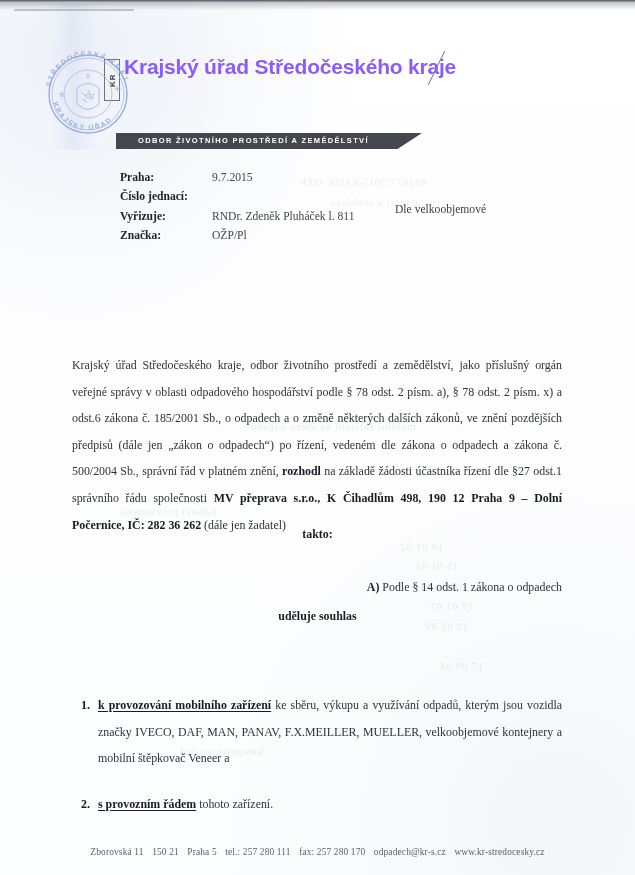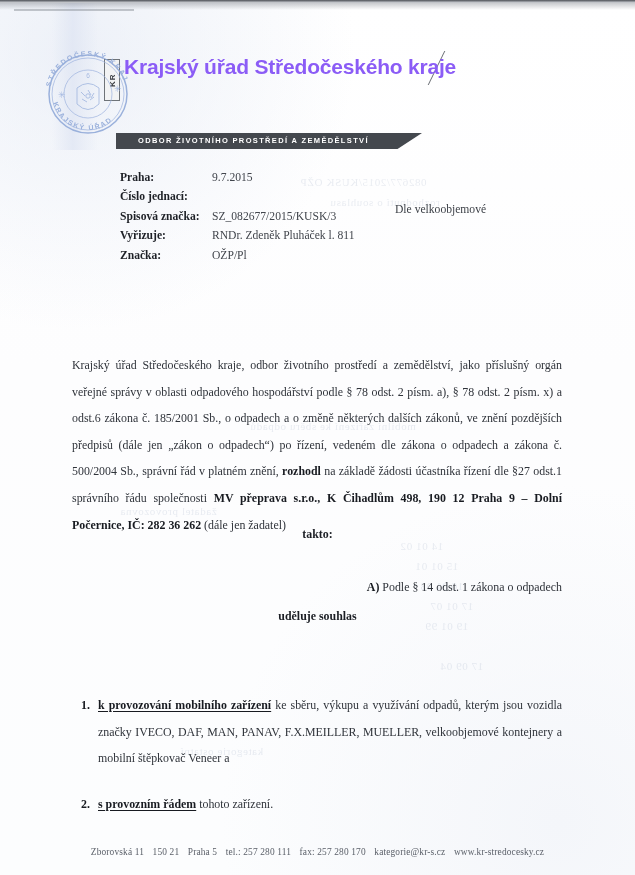--- a/index.html
+++ b/index.html
@@ -335,24 +335,20 @@
 
   <div class="meta">
     <div class="meta-row">
       <div class="meta-label">Praha:</div>
       <div class="meta-value">9.7.2015</div>
     </div>
     <div class="meta-row">
       <div class="meta-label">Číslo jednací:</div>
     </div>
     <div class="meta-row">
-      <div class="meta-label">Spisová značka:</div>
-      <div class="meta-value">SZ_082677/2015/KUSK/3</div>
-    </div>
-    <div class="meta-row">
       <div class="meta-label">Vyřizuje:</div>
       <div class="meta-value">RNDr. Zdeněk Pluháček  l. 811</div>
     </div>
     <div class="meta-row">
       <div class="meta-label">Značka:</div>
       <div class="meta-value">OŽP/Pl</div>
     </div>
   </div>
 
   <div class="addressee">Dle velkoobjemové</div>
@@ -376,17 +372,17 @@
       <div class="li-text nojust"><span class="lead">s provozním řádem</span><span> tohoto zařízení.</span></div>
     </div>
   </div>
 
   <div class="footer">
     <span>Zborovská 11</span>
     <span>150 21</span>
     <span>Praha 5</span>
     <span>tel.: 257 280 111</span>
     <span>fax: 257 280 170</span>
-    <span>kategorie@kr-s.cz</span>
+    <span>odpadech@kr-s.cz</span>
     <span>www.kr-stredocesky.cz</span>
   </div>
 
 </div>
 
 </body></html>

